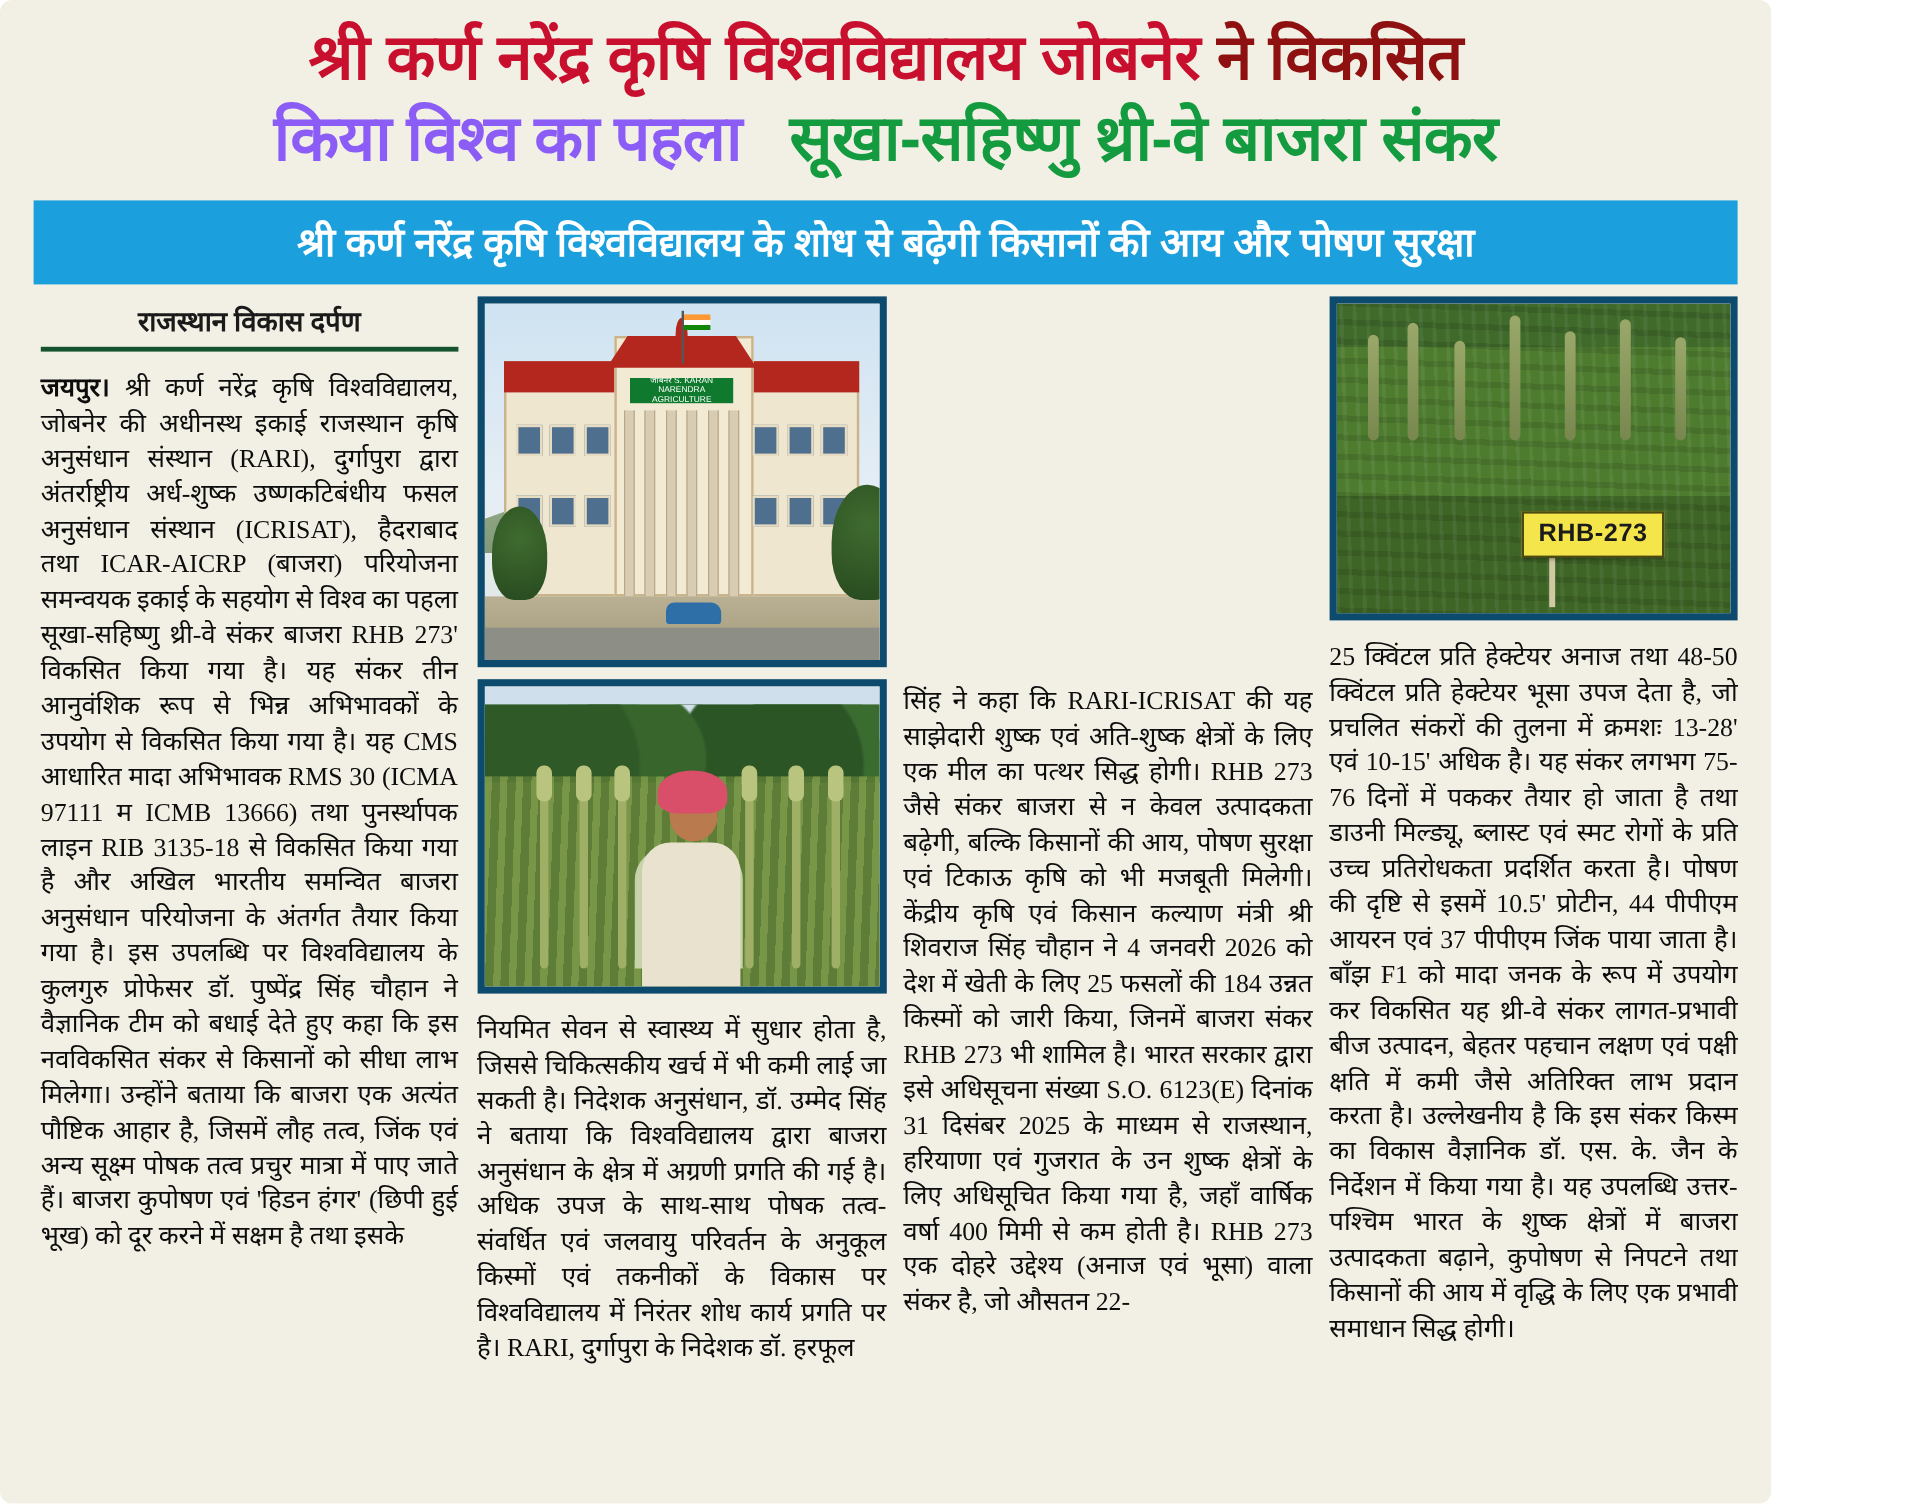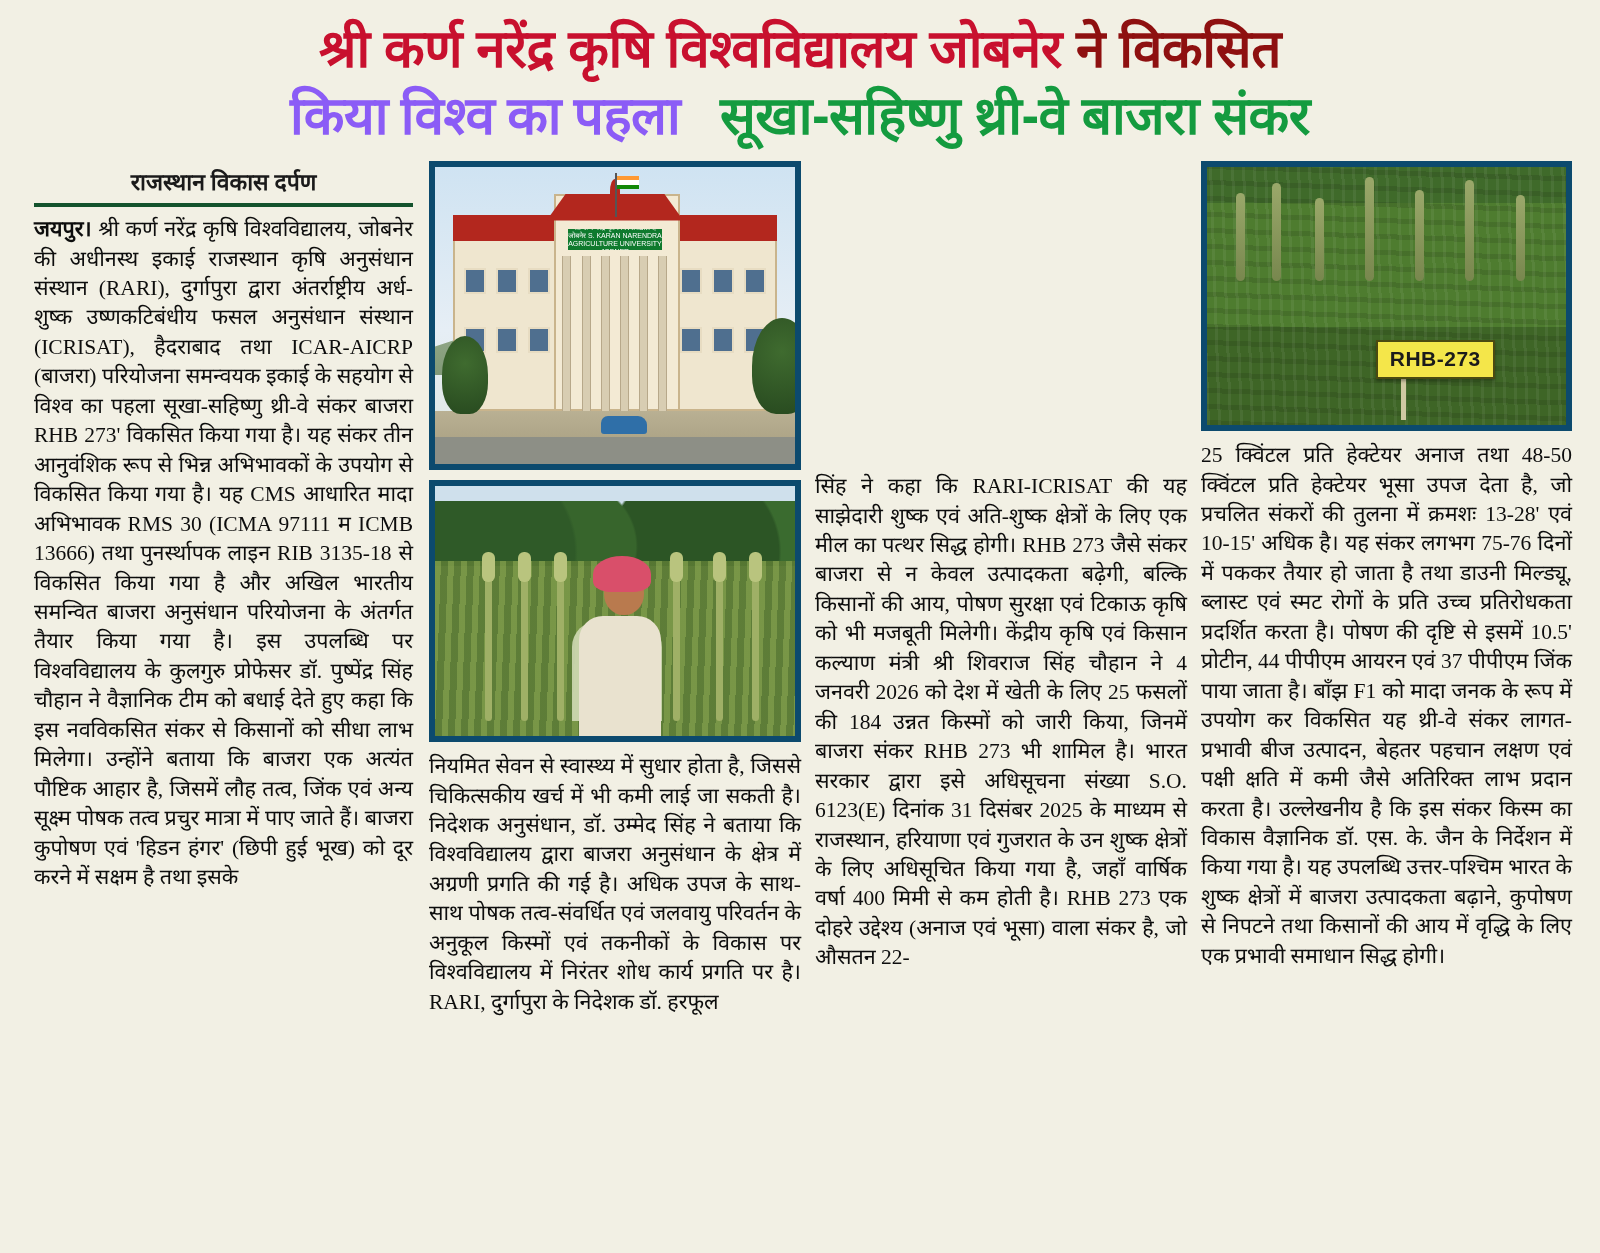--- a/index.html
+++ b/index.html
@@ -8,24 +8,25 @@
     background: #ffffff;
   }
   body {
     width: 1600px;
     height: 1253px;
     font-family: "Liberation Serif", serif;
     overflow: hidden;
   }
   .page {
     position: relative;
-    width: 1600px;
+    width: 1476px;
     height: 1253px;
     background: #f2f0e4;
     box-sizing: border-box;
+    border-radius: 10px;
   }
   
   .headline-wrap {
     padding: 18px 34px 4px 34px;
   }
   .headline-line {
     text-align: center;
     font-family: "Liberation Sans", sans-serif;
     font-weight: bold;
     letter-spacing: -0.5px;
@@ -88,21 +89,21 @@
     text-align: center;
     padding: 4px 0 6px 0;
     border-bottom: 4px solid #14532d;
     margin-bottom: 8px;
   }
   p.body {
     font-size: 21.5px;
     line-height: 1.37;
     text-align: justify;
     text-justify: inter-word;
-    margin: 4px 0 7px 0;
+    margin: 16px 0 7px 0;
     color: #0d0d0d;
     hyphens: none;
   }
   p.body b { font-weight: bold; }
 
   
   .photo {
     position: relative;
     overflow: hidden;
     border: 6px solid #0c4a6e;
@@ -318,20 +319,21 @@
 
   <div class="headline-wrap">
     <div class="headline-line headline-line1">
       <span>श्री कर्ण नरेंद्र कृषि विश्वविद्यालय जोबनेर</span><span class="part-dark"> ने विकसित</span>
     </div>
     <div class="headline-line headline-line2">
       <span class="red">किया विश्व का पहला </span><span class="green">सूखा-सहिष्णु थ्री-वे बाजरा संकर</span>
     </div>
   </div>
 
+  <div class="subbanner">श्री कर्ण नरेंद्र कृषि विश्वविद्यालय के शोध से बढ़ेगी किसानों की आय और पोषण सुरक्षा</div>
 
   <div class="content">
 
     <div class="col col1">
       <div class="byline">राजस्थान विकास दर्पण</div>
       <p class="body"><b>जयपुर।</b><span> श्री कर्ण नरेंद्र कृषि विश्वविद्यालय, जोबनेर की अधीनस्थ इकाई राजस्थान कृषि अनुसंधान संस्थान (RARI), दुर्गापुरा द्वारा अंतर्राष्ट्रीय अर्ध-शुष्क उष्णकटिबंधीय फसल अनुसंधान संस्थान (ICRISAT), हैदराबाद तथा ICAR-AICRP (बाजरा) परियोजना समन्वयक इकाई के सहयोग से विश्व का पहला सूखा-सहिष्णु थ्री-वे संकर बाजरा RHB 273' विकसित किया गया है। यह संकर तीन आनुवंशिक रूप से भिन्न अभिभावकों के उपयोग से विकसित किया गया है। यह CMS आधारित मादा अभिभावक RMS 30 (ICMA 97111 म ICMB 13666) तथा पुनर्स्थापक लाइन RIB 3135-18 से विकसित किया गया है और अखिल भारतीय समन्वित बाजरा अनुसंधान परियोजना के अंतर्गत तैयार किया गया है। इस उपलब्धि पर विश्वविद्यालय के कुलगुरु प्रोफेसर डॉ. पुष्पेंद्र सिंह चौहान ने वैज्ञानिक टीम को बधाई देते हुए कहा कि इस नवविकसित संकर से किसानों को सीधा लाभ मिलेगा। उन्होंने बताया कि बाजरा एक अत्यंत पौष्टिक आहार है, जिसमें लौह तत्व, जिंक एवं अन्य सूक्ष्म पोषक तत्व प्रचुर मात्रा में पाए जाते हैं। बाजरा कुपोषण एवं 'हिडन हंगर' (छिपी हुई भूख) को दूर करने में सक्षम है तथा इसके</span></p>
     </div>
 
     <div class="col col2">
       <div class="photo photo-building">

